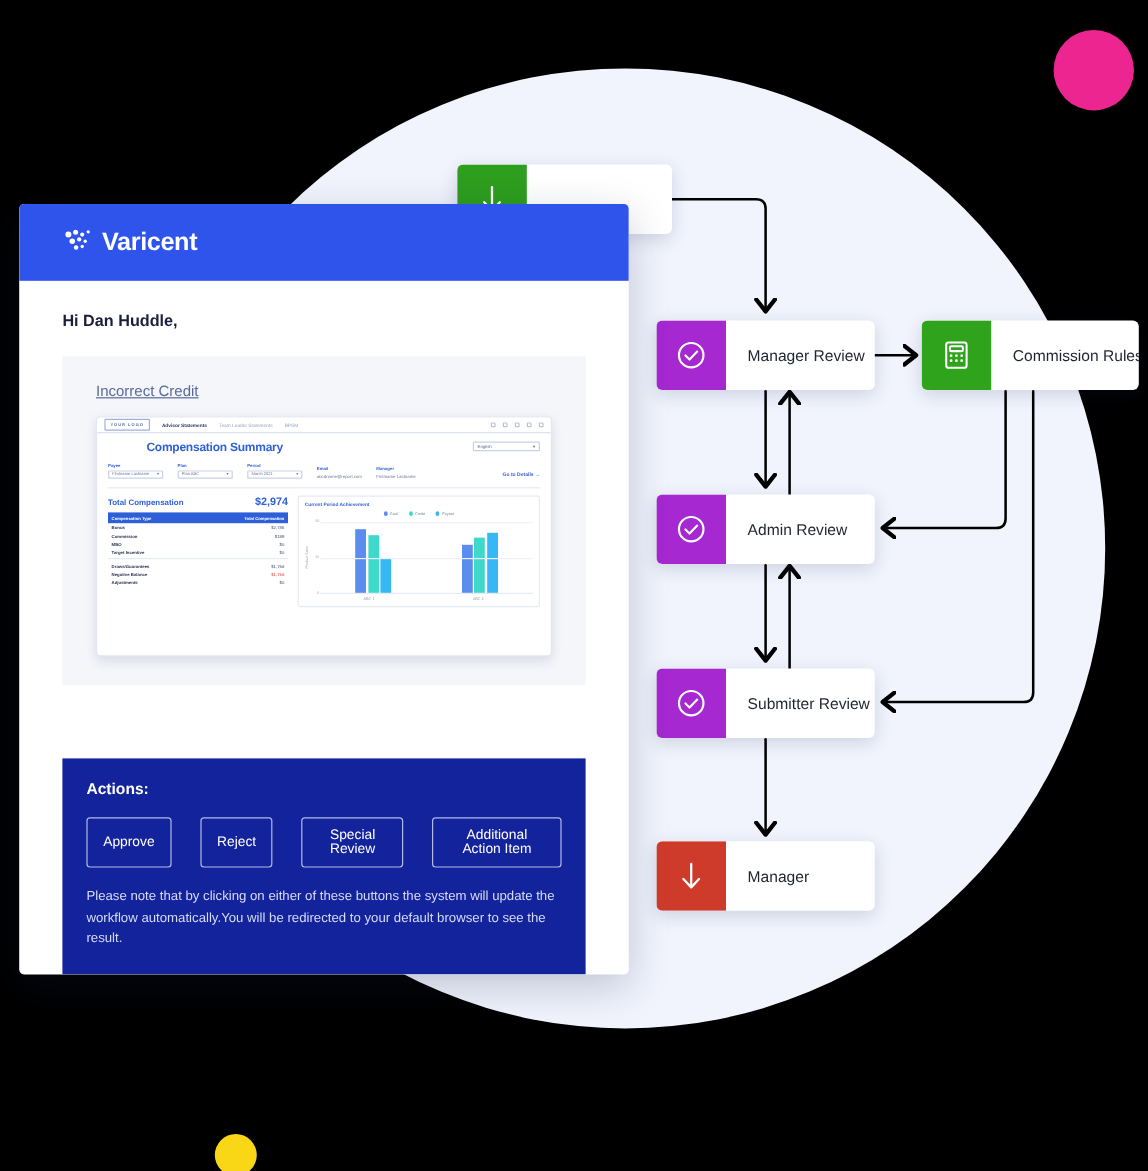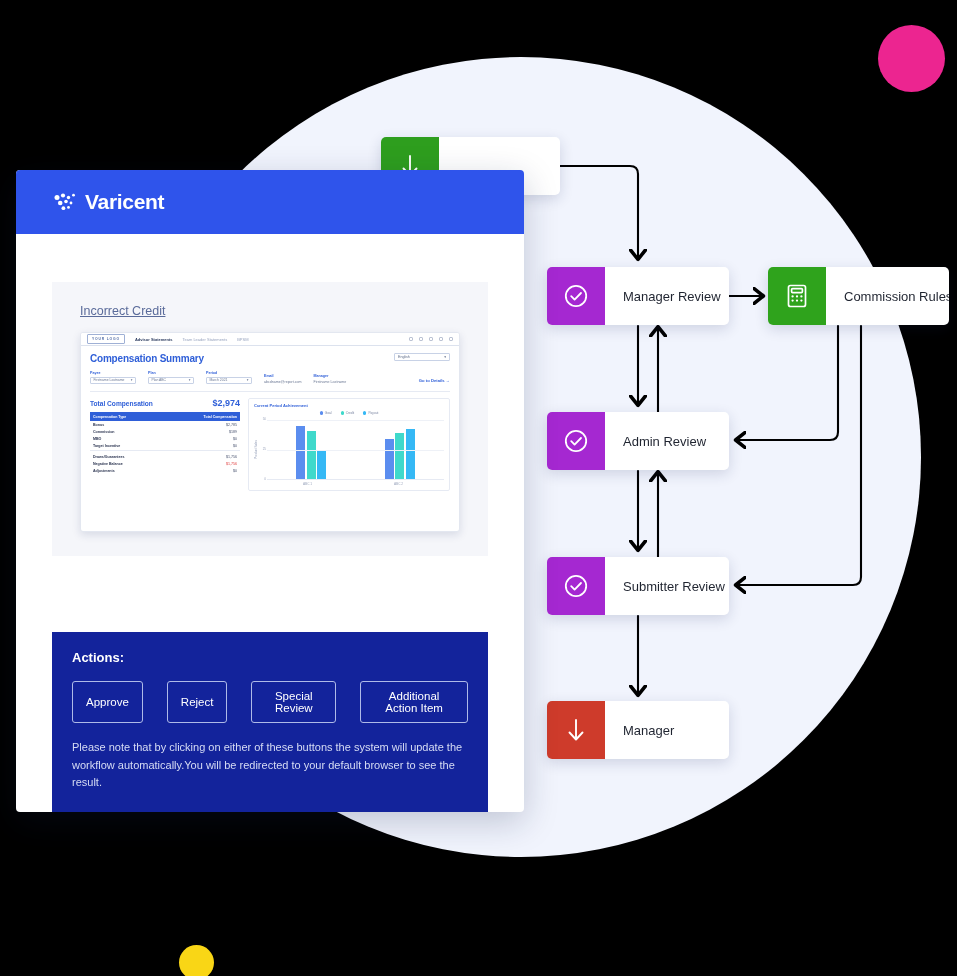--- a/index.html
+++ b/index.html
@@ -44,21 +44,21 @@
     box-shadow: 0 10px 34px rgba(20,30,70,0.22);
     overflow: hidden;
   }
   .email-header {
     height: 64px;
     background: #2F54EB;
     display: flex;
     align-items: center;
     padding-left: 37px;
   }
-  .logo-wrap { display: flex; align-items: flex-end; gap: 7px; }
+  .logo-wrap { display: flex; align-items: flex-start; gap: 7px; }
   .logo-mark { width: 25px; height: 22px; display:block; }
   .logo-text {
     color: #FFFFFF; font-size: 21px; font-weight: bold; letter-spacing: -0.3px;
   }
   .email-body { padding: 26px 36px 0 36px; }
   .greet {
     font-size: 13.5px; font-weight: bold; color: #1B1F3B; margin-bottom: 14px;
   }
   .intro {
     font-size: 12.6px; color: #5A6175; line-height: 1.55; max-width: 370px;
@@ -94,21 +94,21 @@
     font-size: 3.4px; letter-spacing: 0.8px; font-weight: bold;
     padding: 2px 4px; border-radius: 1px;
   }
   .shot-navitem { color: #2A3A5E; font-size: 4px; font-weight: bold; }
   .shot-navitem.dim { color: #97A3BE; font-weight: normal; }
   .shot-navicons { margin-left: auto; display: flex; gap: 6px; opacity: .45; }
   .shot-navicons i { width: 4px; height: 4px; border: .6px solid #6b7ba0; display:block; border-radius:1px; font-style: normal;}
 
   .shot-main { padding: 7px 9px 0 9px; }
   .shot-title-row { display: flex; align-items: flex-start; justify-content: space-between; }
-  .shot-title { color: #2F5FD8; font-size: 10px; font-weight: bold; letter-spacing: -.2px; }
+  .shot-title { color: #2F5FD8; font-size: 10px; font-weight: bold; letter-spacing: -.2px; margin-left: 32px; }
   .shot-select {
     border: 1px solid #C8D2E6; border-radius: 1px;
     width: 56px; height: 8px; font-size: 3.6px; color: #5D6B87;
     display: flex; align-items: center; justify-content: space-between; padding: 0 3px;
   }
   .shot-fields { display: flex; gap: 12px; margin-top: 7px; align-items: flex-end; }
   .shot-field .flabel { color: #2F5FD8; font-size: 3.6px; font-weight: bold; }
   .shot-field .fbox {
     margin-top: 1.5px; border: 1px solid #C8D2E6; border-radius: 1px;
     width: 46px; height: 7.5px; font-size: 3.4px; color: #6B7894;
@@ -311,20 +311,21 @@
           <circle cx="13" cy="9.5" r="1.8" fill="#fff"></circle>
           <circle cx="18" cy="11" r="1.4" fill="#fff"></circle>
           <circle cx="10.4" cy="16.2" r="1.9" fill="#fff"></circle>
           <circle cx="15.5" cy="15.4" r="1.4" fill="#fff"></circle>
         </svg>
         <span class="logo-text">Varicent</span>
       </div>
     </div>
 
     <div class="email-body">
+      <div class="greet">Hi Dan Huddle,</div>
 
       <div class="inquiry-panel">
         <div class="inq-value">Incorrect Credit</div>
 
         <div class="shot">
 
           <div class="shot-nav">
             <div class="shot-logo">YOUR LOGO</div>
             <div class="shot-navitem">Advisor Statements</div>
             <div class="shot-navitem dim">Team Leader Statements</div>

